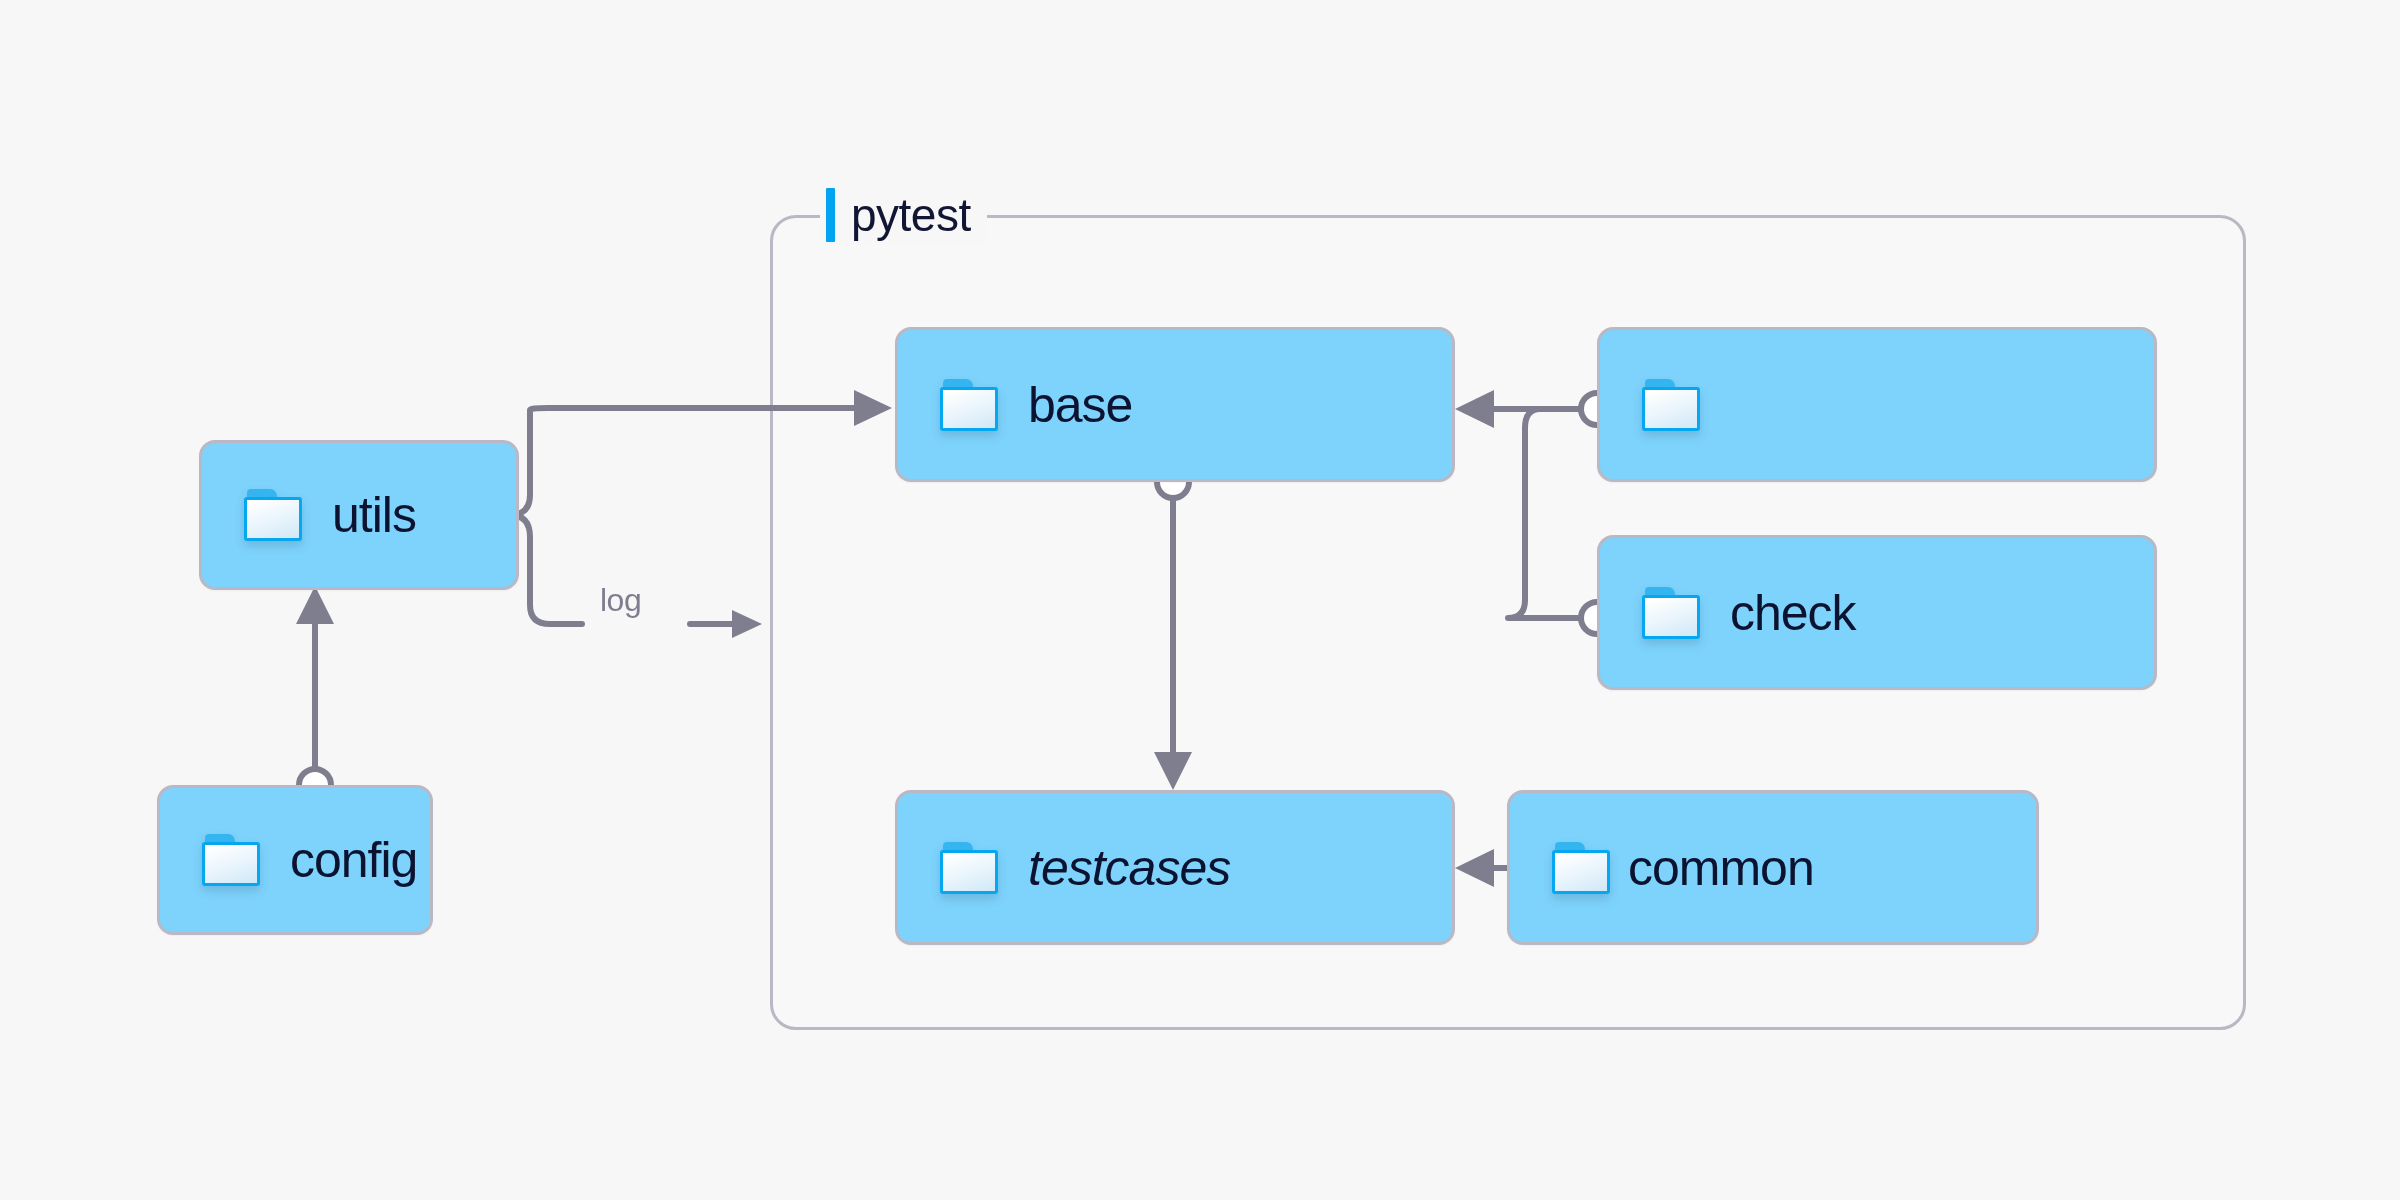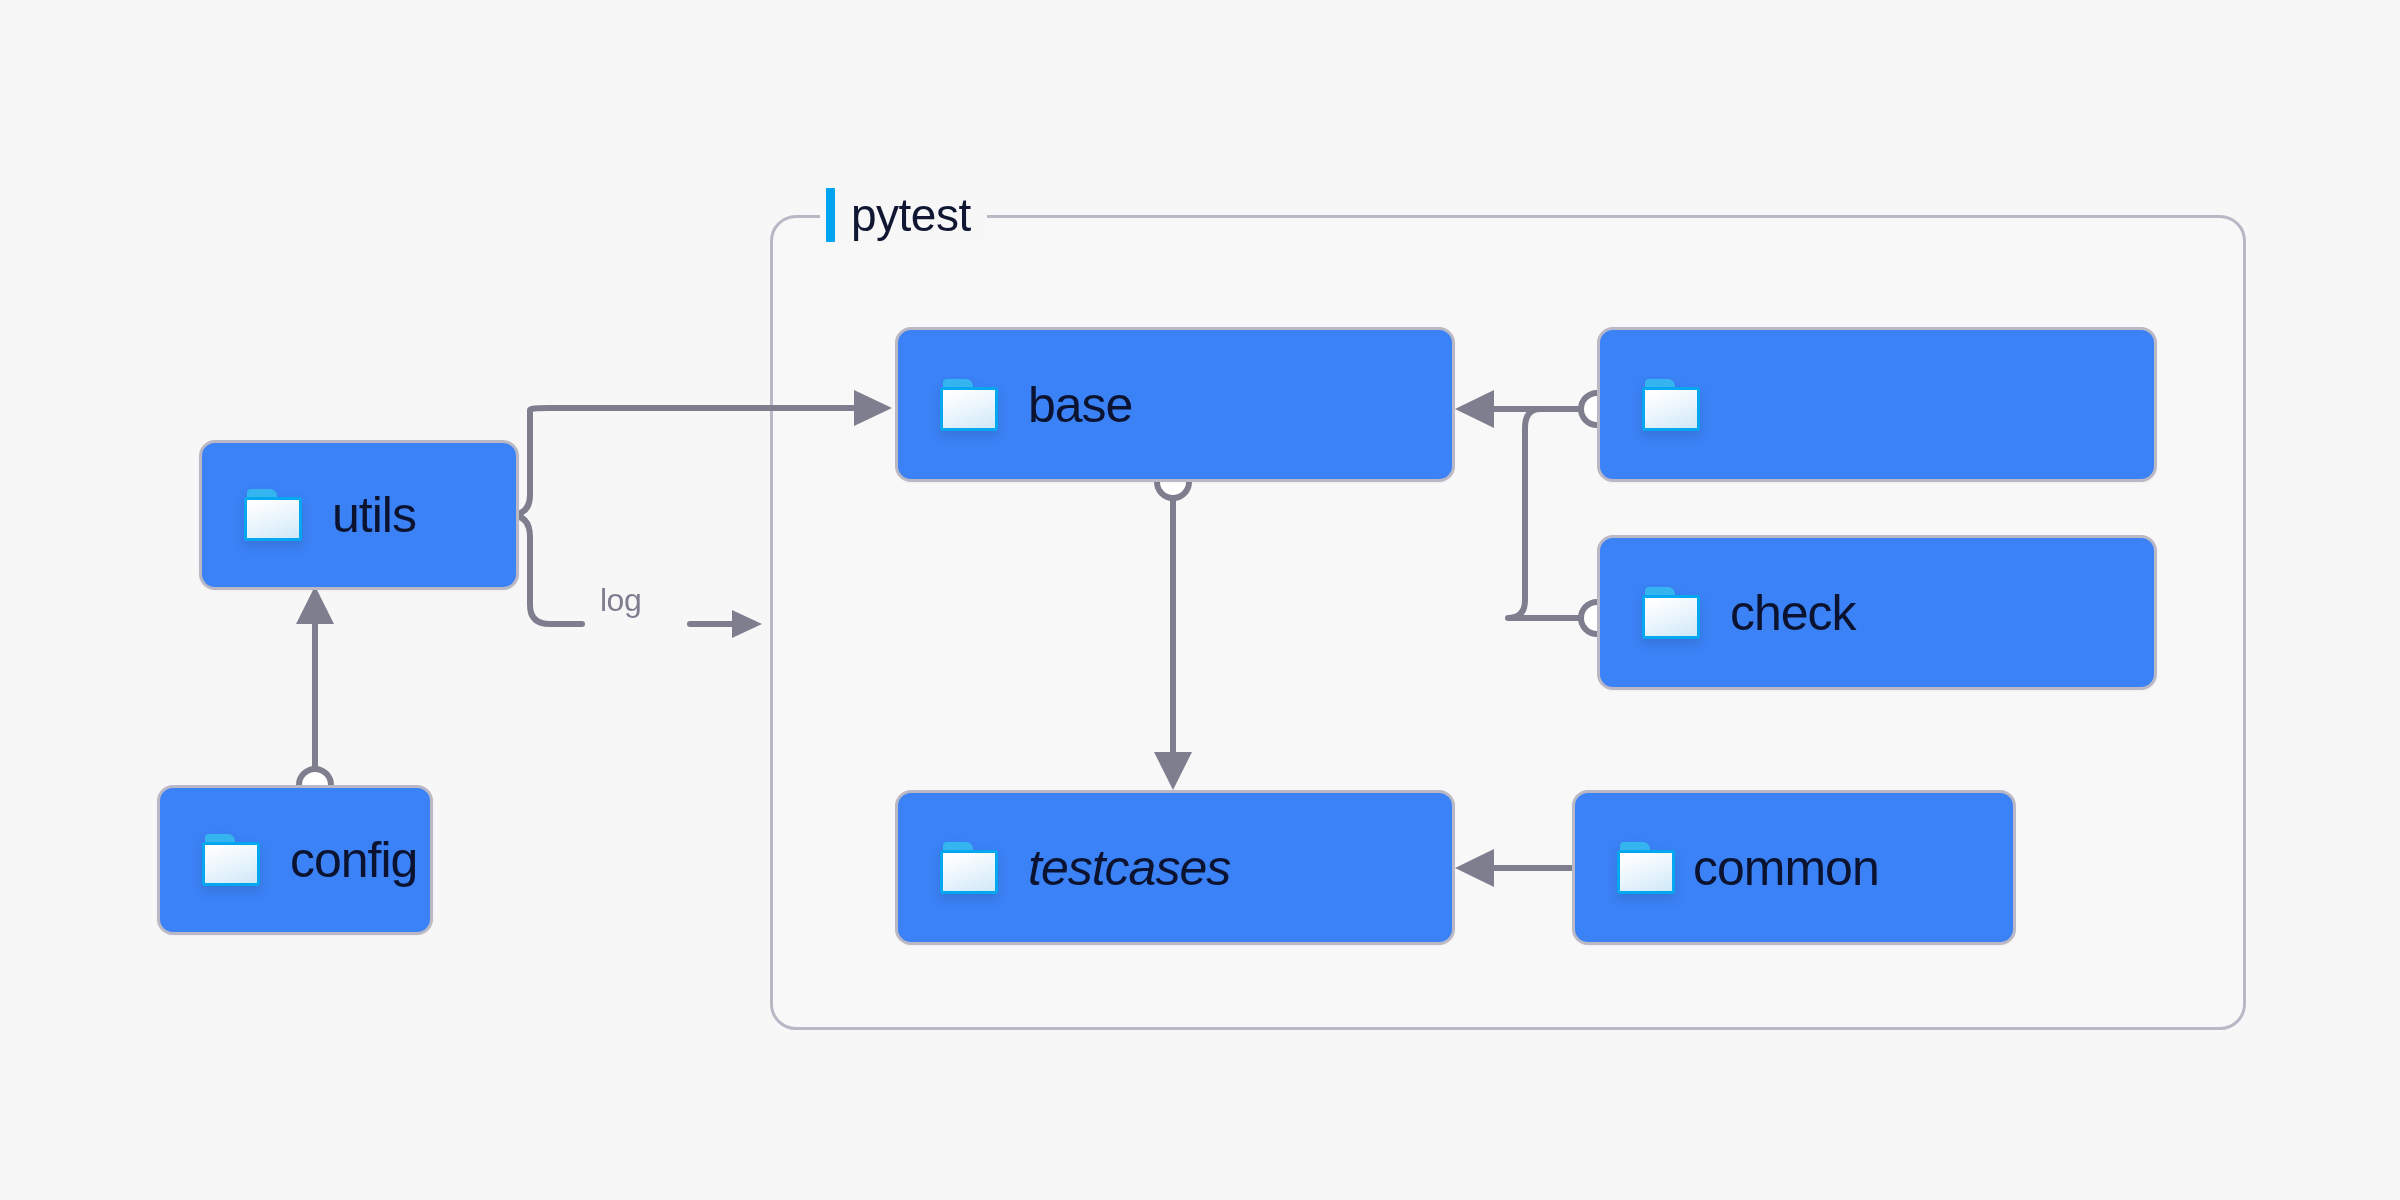--- a/index.html
+++ b/index.html
@@ -48,21 +48,21 @@
     font-size: 46px;
     color: #111733;
     letter-spacing: -0.5px;
     line-height: 1;
     white-space: nowrap;
   }
   
   .node {
     position: absolute;
     box-sizing: border-box;
-    background: #3b82f6;
+    background: #7dd3fc;
     border: 3px solid #b9b8c4;
     border-radius: 16px;
     display: flex;
     align-items: center;
     padding-left: 42px;
     gap: 30px;
     box-shadow: 0 1px 2px rgba(20,20,40,0.04);
   }
   .node .node-label {
     font-size: 50px;
@@ -230,21 +230,21 @@
           <span class="body"></span>
         </span>
       </div>
       <div class="node" style="left: 1597px; top: 535px; width: 560px; height: 155px;">
         <span class="folder-icon">
           <span class="tab"></span>
           <span class="body"></span>
         </span>
         <span class="node-label">check</span>
       </div>
-      <div class="node" style="left: 1572px; top: 790px; width: 444px; height: 155px; gap: 18px;">
+      <div class="node" style="left: 1507px; top: 790px; width: 532px; height: 155px; gap: 18px;">
         <span class="folder-icon">
           <span class="tab"></span>
           <span class="body"></span>
         </span>
         <span class="node-label">common</span>
       </div>
     </div>
 
 </div>
 

